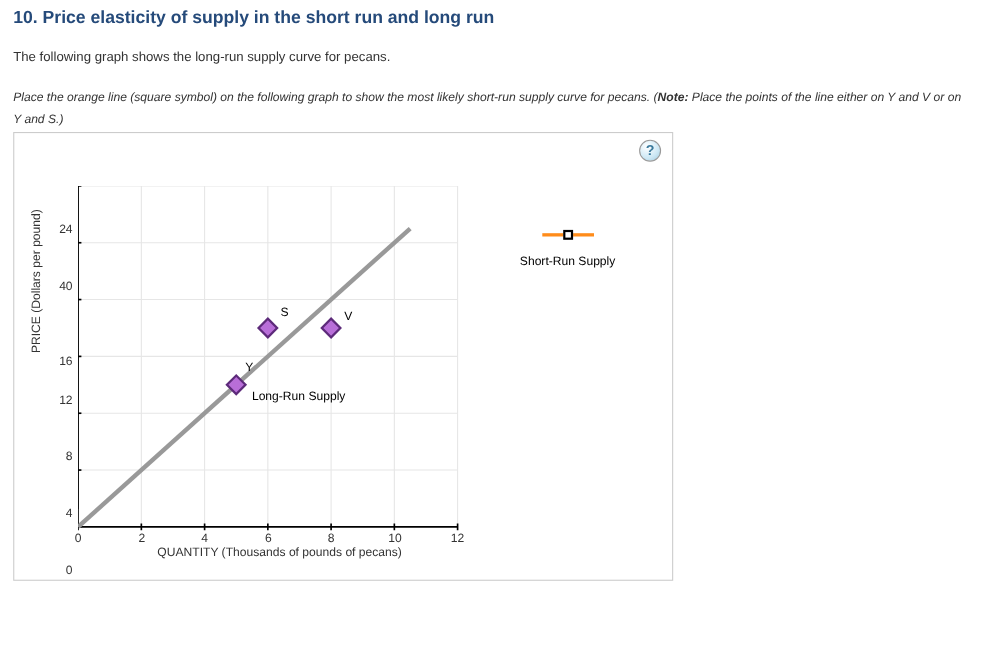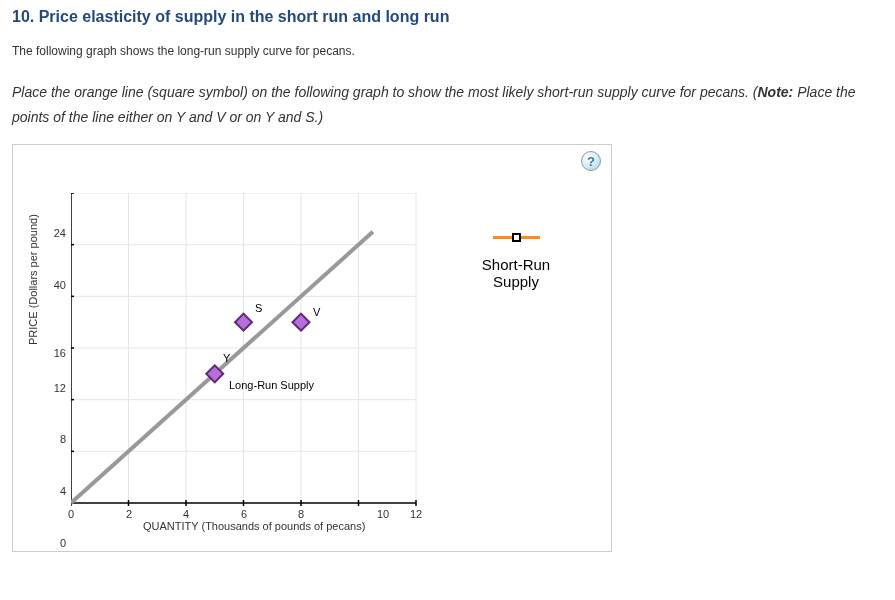--- a/index.html
+++ b/index.html
@@ -20,22 +20,21 @@
       font-size: 16px;
       margin-bottom: 18px;
     }
     .intro-text {
       margin-bottom: 22px;
       font-size: 12px;
     }
     .instruction-text {
       font-style: italic;
       line-height: 1.8;
-      margin-bottom: 14px;
-      font-size: 14px;
+      font-size: 11px;
     }
     .graph-container {
       border: 1px solid #ccc;
       width: 600px;
       height: 408px;
       position: relative;
       background: #fff;
     }
     .help-icon {
       position: absolute;
@@ -129,21 +128,21 @@
     }
     .legend-square {
       width: 9px;
       height: 9px;
       border: 2px solid #000;
       background: #fff;
       margin: 0 -1px;
       z-index: 2;
     }
     .legend-text {
-      font-size: 15px;
+      font-size: 11px;
       color: #000;
     }
     .diamond {
       pointer-events: none;
     }
   </style>
 </head>
 <body>
 
 <div class="title">10. Price elasticity of supply in the short run and long run</div>
@@ -166,21 +165,21 @@
   <div class="tick-label-y" style="left:33px; top:197px;">12</div>
   <div class="tick-label-y" style="left:33px; top:248px;">8</div>
   <div class="tick-label-y" style="left:33px; top:300px;">4</div>
   <div class="tick-label-y" style="left:33px; top:352px;">0</div>
 
   <div class="tick-label-x" style="left:48px; top:363px;">0</div>
   <div class="tick-label-x" style="left:106px; top:363px;">2</div>
   <div class="tick-label-x" style="left:163px; top:363px;">4</div>
   <div class="tick-label-x" style="left:221px; top:363px;">6</div>
   <div class="tick-label-x" style="left:278px; top:363px;">8</div>
-  <div class="tick-label-x" style="left:336px; top:363px;margin-left:24px;">10</div>
+  <div class="tick-label-x" style="left:336px; top:363px;">10</div>
   <div class="tick-label-x" style="left:393px; top:363px;">12</div>
 
   <div class="y-axis-label">PRICE (Dollars per pound)</div>
   <div class="x-axis-label">QUANTITY (Thousands of pounds of pecans)</div>
 
   <div class="plot-area">
     <svg class="plot-svg" width="360" height="320">
 
       <g stroke="#e6e6e6" stroke-width="1">
         <line x1="0" y1="0" x2="345" y2="0"></line>

